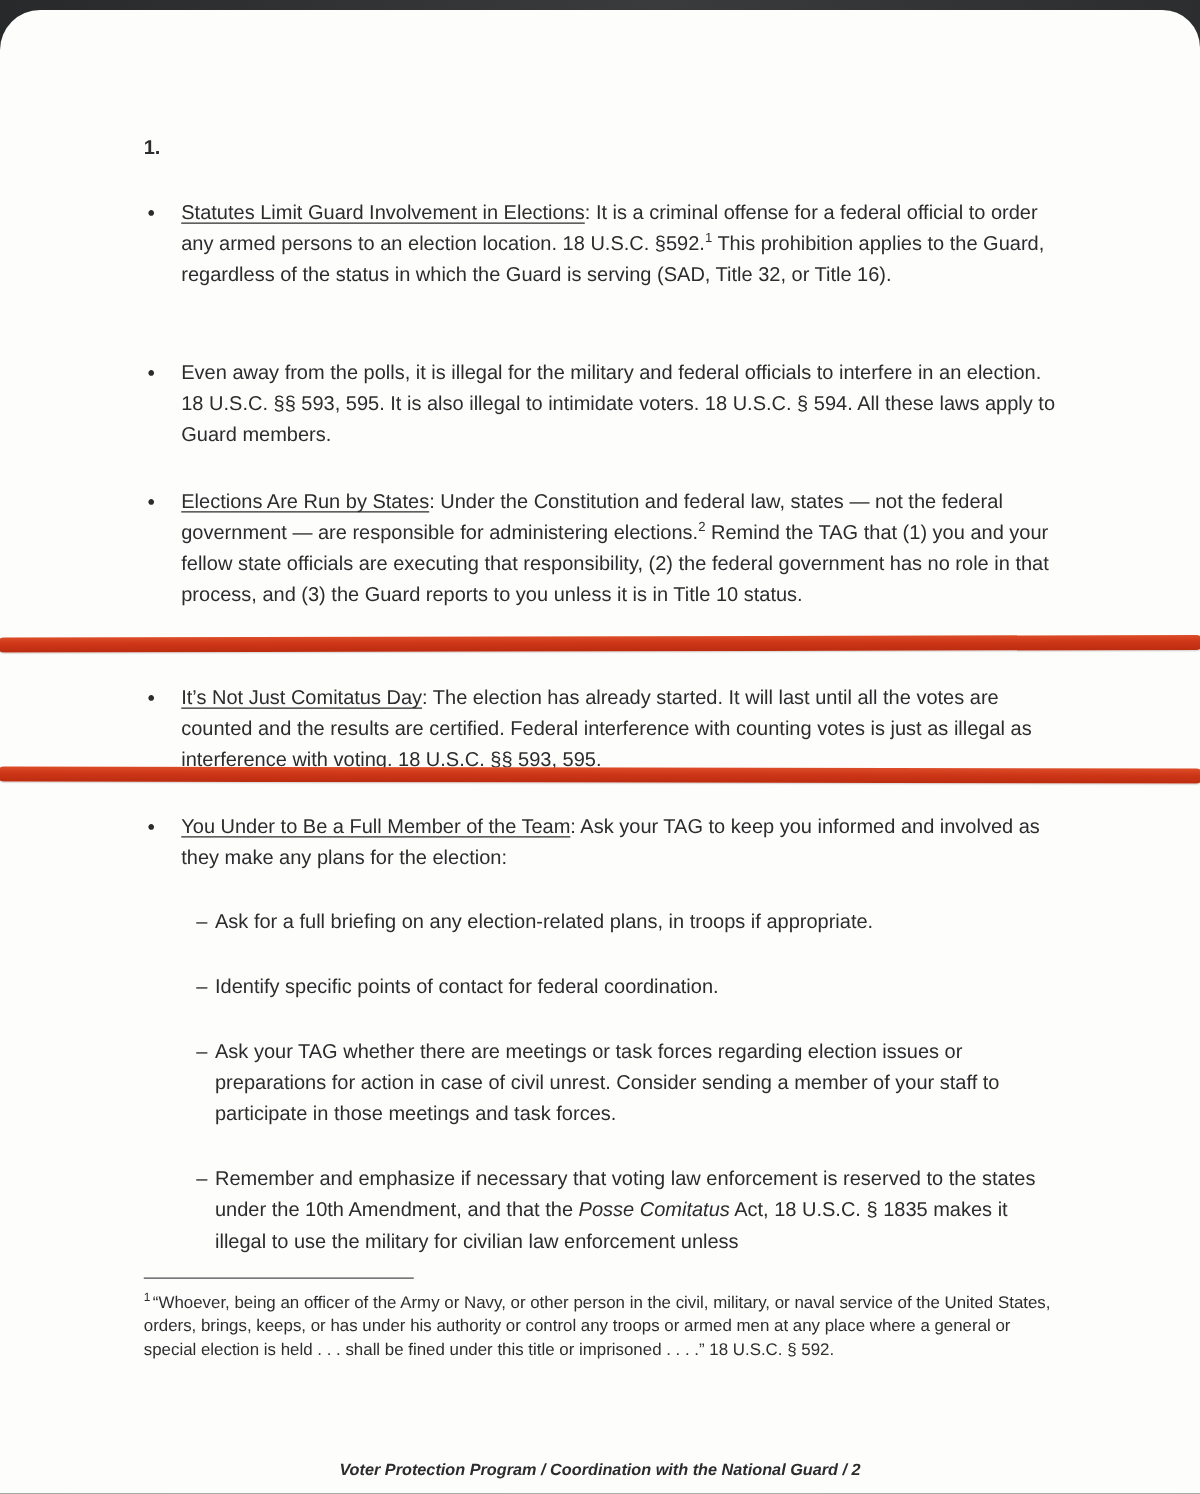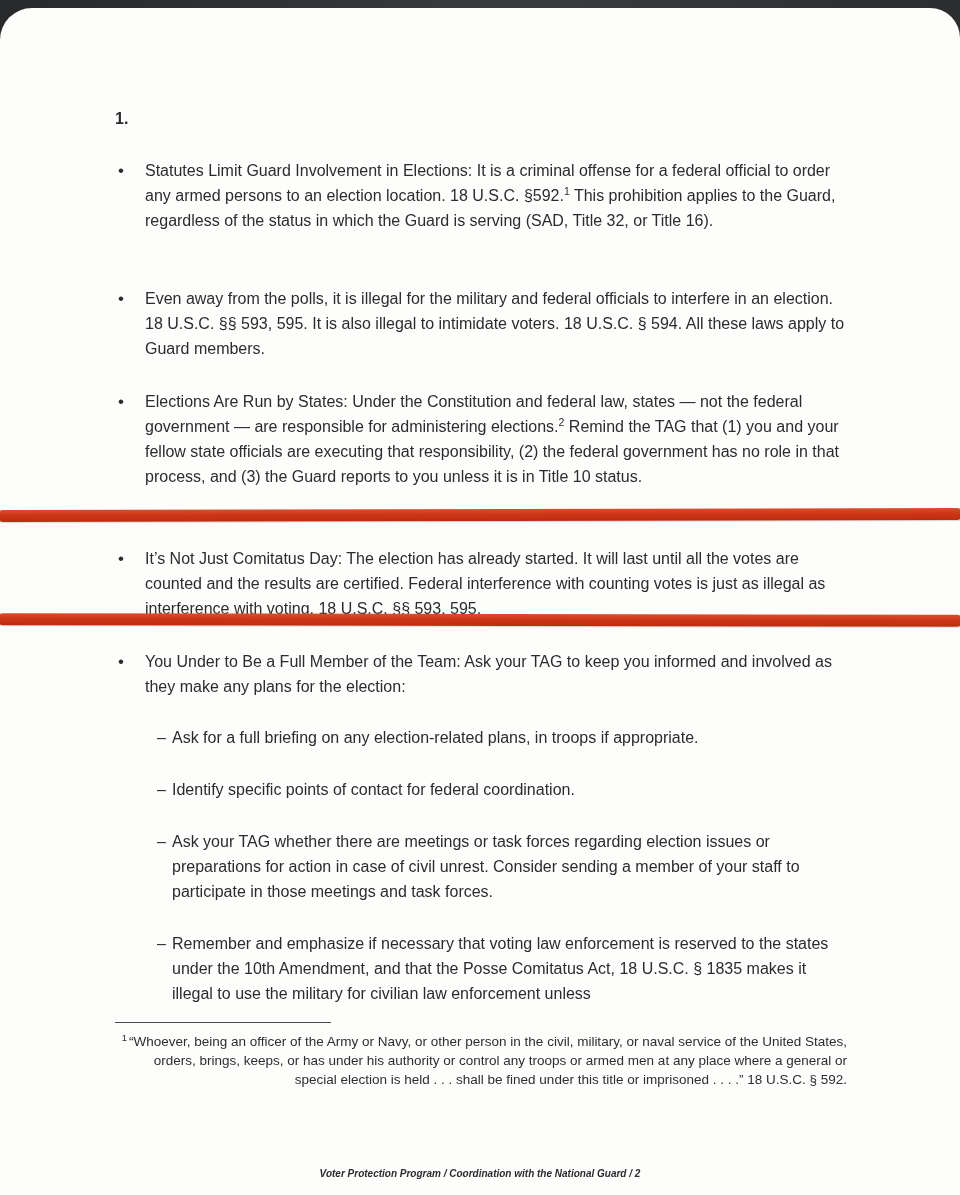--- a/index.html
+++ b/index.html
@@ -28,21 +28,21 @@
     width: 733px;
     display: flex;
     color: #2c2c2e;
     font-size: 16px;
     line-height: 25px;
   }
   .heading { top: 98px; font-weight: bold; }
   .num { width: 30px; flex: none; }
   .marker { width: 30px; flex: none; padding-left: 3px; font-size: 17px; }
   .btext { flex: 1; }
-  .lead { text-underline-offset: 3px; text-decoration-thickness: 1px; }
+  .lead { text-decoration: underline; text-underline-offset: 3px; text-decoration-thickness: 1px; }
   sup { font-size: 10.5px; line-height: 0; vertical-align: super; }
   .b1 { top: 150px; }
   .b2 { top: 278px; }
   .b3 { top: 381px; }
   .b4 { top: 538px; }
   .b5 { top: 641px; }
   .subitem {
     position: absolute;
     left: 157px;
     width: 690px;
@@ -50,21 +50,21 @@
     color: #2c2c2e;
     font-size: 16px;
     line-height: 25px;
   }
   .dash { width: 15px; flex: none; }
   .stext { flex: 1; }
   .s1 { top: 717px; }
   .s2 { top: 769px; }
   .s3 { top: 821px; }
   .s4 { top: 923px; }
-  .it { }
+  .it { font-style: italic; }
   .bar {
     position: absolute;
     left: -3px;
     width: 966px;
     height: 12px;
     background: linear-gradient(180deg, #dd4d29 0%, #cd3617 45%, #bc2c10 100%);
     border-radius: 6px;
     box-shadow: 0 1px 1px rgba(0,0,0,0.15);
   }
   .bar-top { top: 509px; transform: rotate(-0.12deg); }
@@ -75,31 +75,31 @@
     width: 732px;
     color: #2e2e30;
     font-size: 13.5px;
     line-height: 19px;
   }
   .fnrule {
     width: 216px;
     border-top: 1.5px solid #4b4b4d;
     margin-bottom: 9px;
   }
-  .fn { margin-bottom: 9px; text-align: right; }
+  .fn { margin-bottom: 9px; }
   .fn sup { font-size: 9.5px; }
   .fn .fntext { margin-left: 2px; }
   .pfooter {
     position: absolute;
     top: 1160px; left: 0;
     width: 960px;
     text-align: center;
     font-style: italic;
     font-weight: bold;
-    font-size: 10px;
+    font-size: 13px;
     color: #2c2c2e;
   }
 </style>
 </head>
 <body>
 
 <div class="screen">
   <div class="paper">
 
     <div class="block heading">

